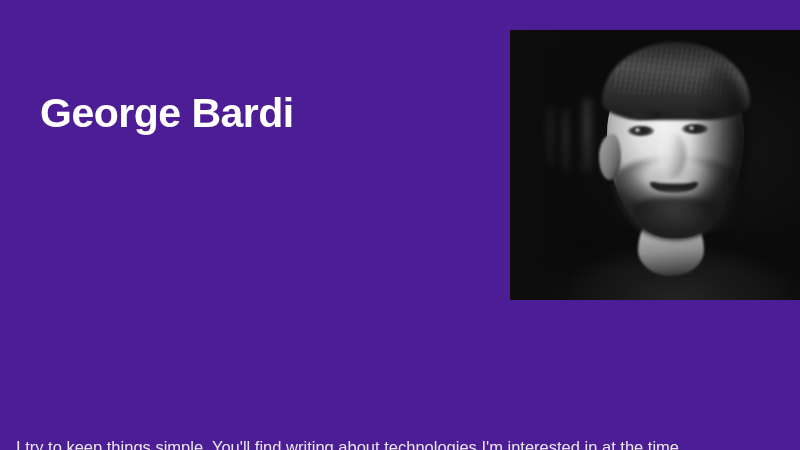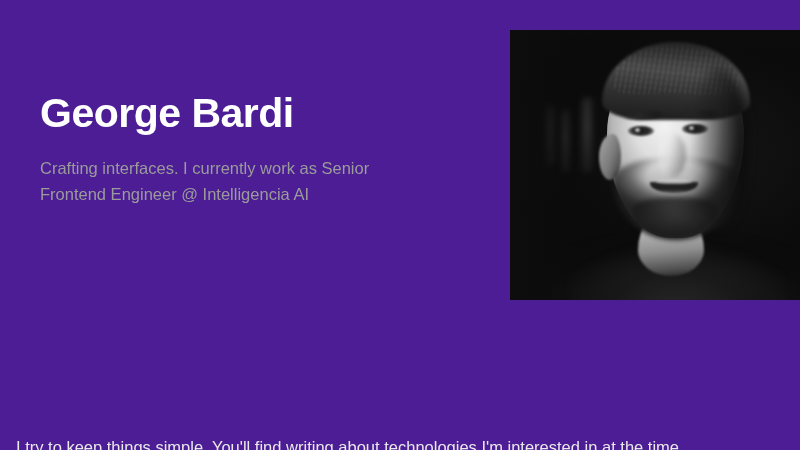--- a/index.html
+++ b/index.html
@@ -265,21 +265,20 @@
     white-space: nowrap;
   }
 </style>
 </head>
 <body>
 
 <div class="page">
 
   <section class="hero">
     <h1 class="hero-title">George Bardi</h1>
-    <p class="hero-subtitle">Crafting interfaces. I currently work as Senior Frontend Engineer @ Intelligencia AI</p>
   </section>
 
   <figure class="portrait">
     <div class="portrait-inner">
       <div class="bar bar-1"></div>
       <div class="bar bar-2"></div>
       <div class="bar bar-3"></div>
 
       <div class="torso"></div>
       <div class="torso-b"></div>

